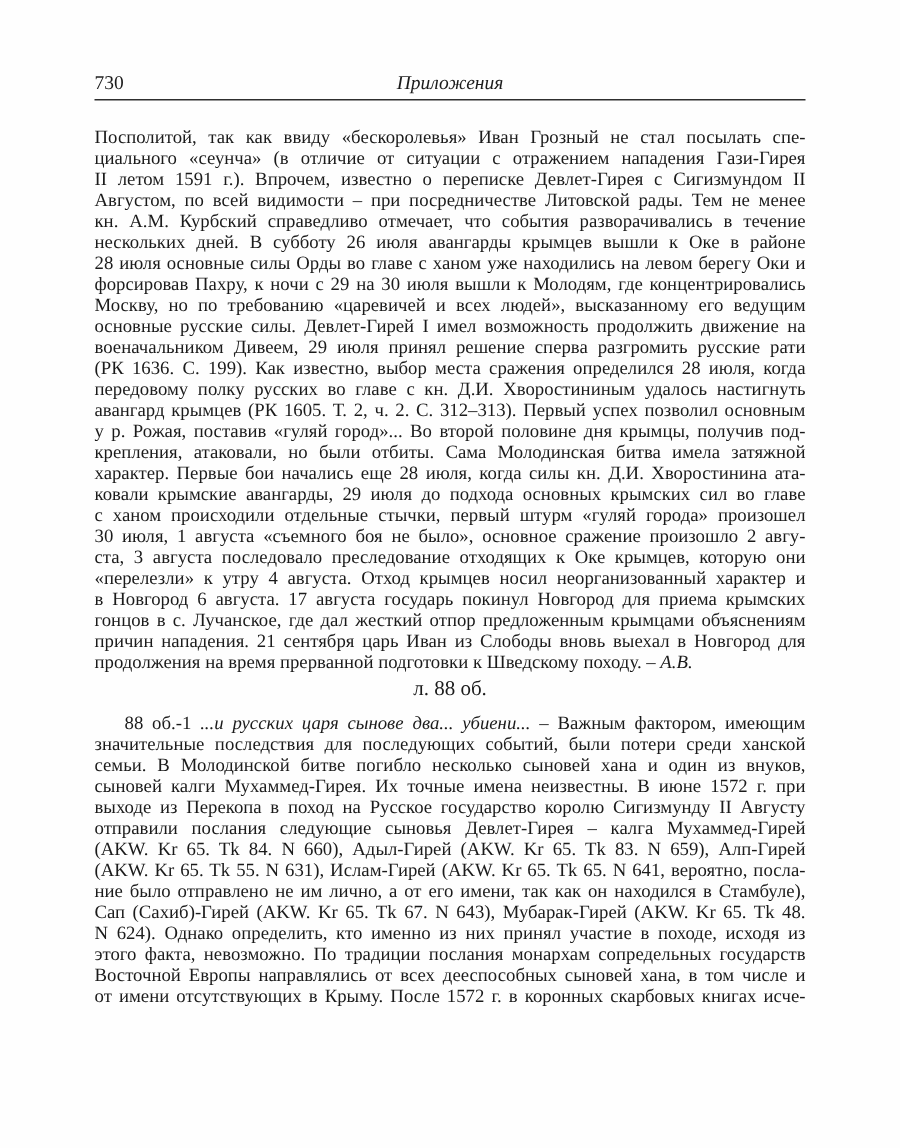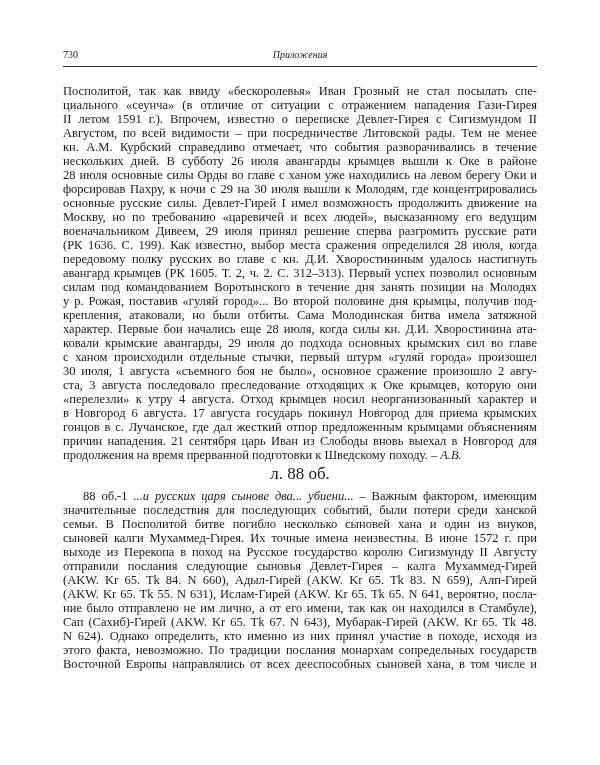--- a/index.html
+++ b/index.html
@@ -11,21 +11,21 @@
     background: #fefefe;
     color: #1b1b1b;
     font-family: "Liberation Serif", "DejaVu Serif", serif;
     overflow: hidden;
     box-sizing: border-box;
   }
   .running-header {
     position: relative;
     margin: 46px 63px 0 63px;
     height: 17px;
-    font-size: 10px;
+    font-size: 13px;
     line-height: 17px;
   }
   .page-number {
     position: absolute;
     left: 0;
     top: 0;
   }
   .running-title {
     display: block;
     text-align: center;
@@ -50,21 +50,21 @@
   .line.no-stretch {
     text-align: center;
     text-align-last: left;
   }
   .line.first-indent {
     text-indent: 20px;
   }
   .italic { font-style: italic; }
   .folio-heading {
     text-align: center;
-    font-size: 17px;
+    font-size: 14px;
     margin-top: 5px;
     margin-bottom: 8px;
   }
 </style>
 </head>
 <body>
 
 <div class="page">
 
   <div class="running-header">
@@ -78,27 +78,26 @@
     <div class="para">
       <div>
           <div class="line">Посполитой, так как ввиду «бескоролевья» Иван Грозный не стал посылать спе-</div>
           <div class="line">циального «сеунча» (в отличие от ситуации с отражением нападения Гази-Гирея</div>
           <div class="line">II летом 1591 г.). Впрочем, известно о переписке Девлет-Гирея с Сигизмундом II</div>
           <div class="line">Августом, по всей видимости – при посредничестве Литовской рады. Тем не менее</div>
           <div class="line">кн. А.М. Курбский справедливо отмечает, что события разворачивались в течение</div>
           <div class="line">нескольких дней. В субботу 26 июля авангарды крымцев вышли к Оке в районе</div>
           <div class="line">28 июля основные силы Орды во главе с ханом уже находились на левом берегу Оки и</div>
           <div class="line">форсировав Пахру, к ночи с 29 на 30 июля вышли к Молодям, где концентрировались</div>
+          <div class="line">Москву, но по требованию «царевичей и всех людей», высказанному его ведущим</div>
           <div class="line">основные русские силы. Девлет-Гирей I имел возможность продолжить движение на</div>
-          <div class="line">Москву, но по требованию «царевичей и всех людей», высказанному его ведущим</div>
           <div class="line">военачальником Дивеем, 29 июля принял решение сперва разгромить русские рати</div>
           <div class="line">(РК 1636. С. 199). Как известно, выбор места сражения определился 28 июля, когда</div>
           <div class="line">передовому полку русских во главе с кн. Д.И. Хворостининым удалось настигнуть</div>
           <div class="line">авангард крымцев (РК 1605. Т. 2, ч. 2. С. 312–313). Первый успех позволил основным</div>
-          <div class="line">силам под командованием Воротынского в течение дня занять позиции на Молодях</div>
           <div class="line">у р. Рожая, поставив «гуляй город»... Во второй половине дня крымцы, получив под-</div>
           <div class="line">крепления, атаковали, но были отбиты. Сама Молодинская битва имела затяжной</div>
           <div class="line">характер. Первые бои начались еще 28 июля, когда силы кн. Д.И. Хворостинина ата-</div>
           <div class="line">ковали крымские авангарды, 29 июля до подхода основных крымских сил во главе</div>
           <div class="line">с ханом происходили отдельные стычки, первый штурм «гуляй города» произошел</div>
           <div class="line">30 июля, 1 августа «съемного боя не было», основное сражение произошло 2 авгу-</div>
           <div class="line">ста, 3 августа последовало преследование отходящих к Оке крымцев, которую они</div>
           <div class="line">«перелезли» к утру 4 августа. Отход крымцев носил неорганизованный характер и</div>
           <div class="line">в Новгород 6 августа. 17 августа государь покинул Новгород для приема крымских</div>
           <div class="line">гонцов в с. Лучанское, где дал жесткий отпор предложенным крымцами объяснениям</div>
@@ -110,28 +109,29 @@
     </div>
 
     <div class="folio-heading">л. 88 об.</div>
 
     <div class="para">
       <div class="line first-indent">
         <span>88 об.-1 </span><span class="italic">...и русских царя сынове два... убиени... </span><span>– Важным фактором, имеющим</span>
       </div>
       <div>
           <div class="line">значительные последствия для последующих событий, были потери среди ханской</div>
-          <div class="line">семьи. В Посполитой битве погибло несколько сыновей хана и один из внуков,</div>
+          <div class="line">семьи. В Молодинской битве погибло несколько сыновей хана и один из внуков,</div>
           <div class="line">сыновей калги Мухаммед-Гирея. Их точные имена неизвестны. В июне 1572 г. при</div>
           <div class="line">выходе из Перекопа в поход на Русское государство королю Сигизмунду II Августу</div>
           <div class="line">отправили послания следующие сыновья Девлет-Гирея – калга Мухаммед-Гирей</div>
           <div class="line">(AKW. Kr 65. Tk 84. N 660), Адыл-Гирей (AKW. Kr 65. Tk 83. N 659), Алп-Гирей</div>
           <div class="line">(AKW. Kr 65. Tk 55. N 631), Ислам-Гирей (AKW. Kr 65. Tk 65. N 641, вероятно, посла-</div>
           <div class="line">ние было отправлено не им лично, а от его имени, так как он находился в Стамбуле),</div>
           <div class="line">Сап (Сахиб)-Гирей (AKW. Kr 65. Tk 67. N 643), Мубарак-Гирей (AKW. Kr 65. Tk 48.</div>
           <div class="line">N 624). Однако определить, кто именно из них принял участие в походе, исходя из</div>
           <div class="line">этого факта, невозможно. По традиции послания монархам сопредельных государств</div>
           <div class="line">Восточной Европы направлялись от всех дееспособных сыновей хана, в том числе и</div>
+          <div class="line">от имени отсутствующих в Крыму. После 1572 г. в коронных скарбовых книгах исче-</div>
         </div>
     </div>
 
   </div>
 </div>
 
 </body></html>

